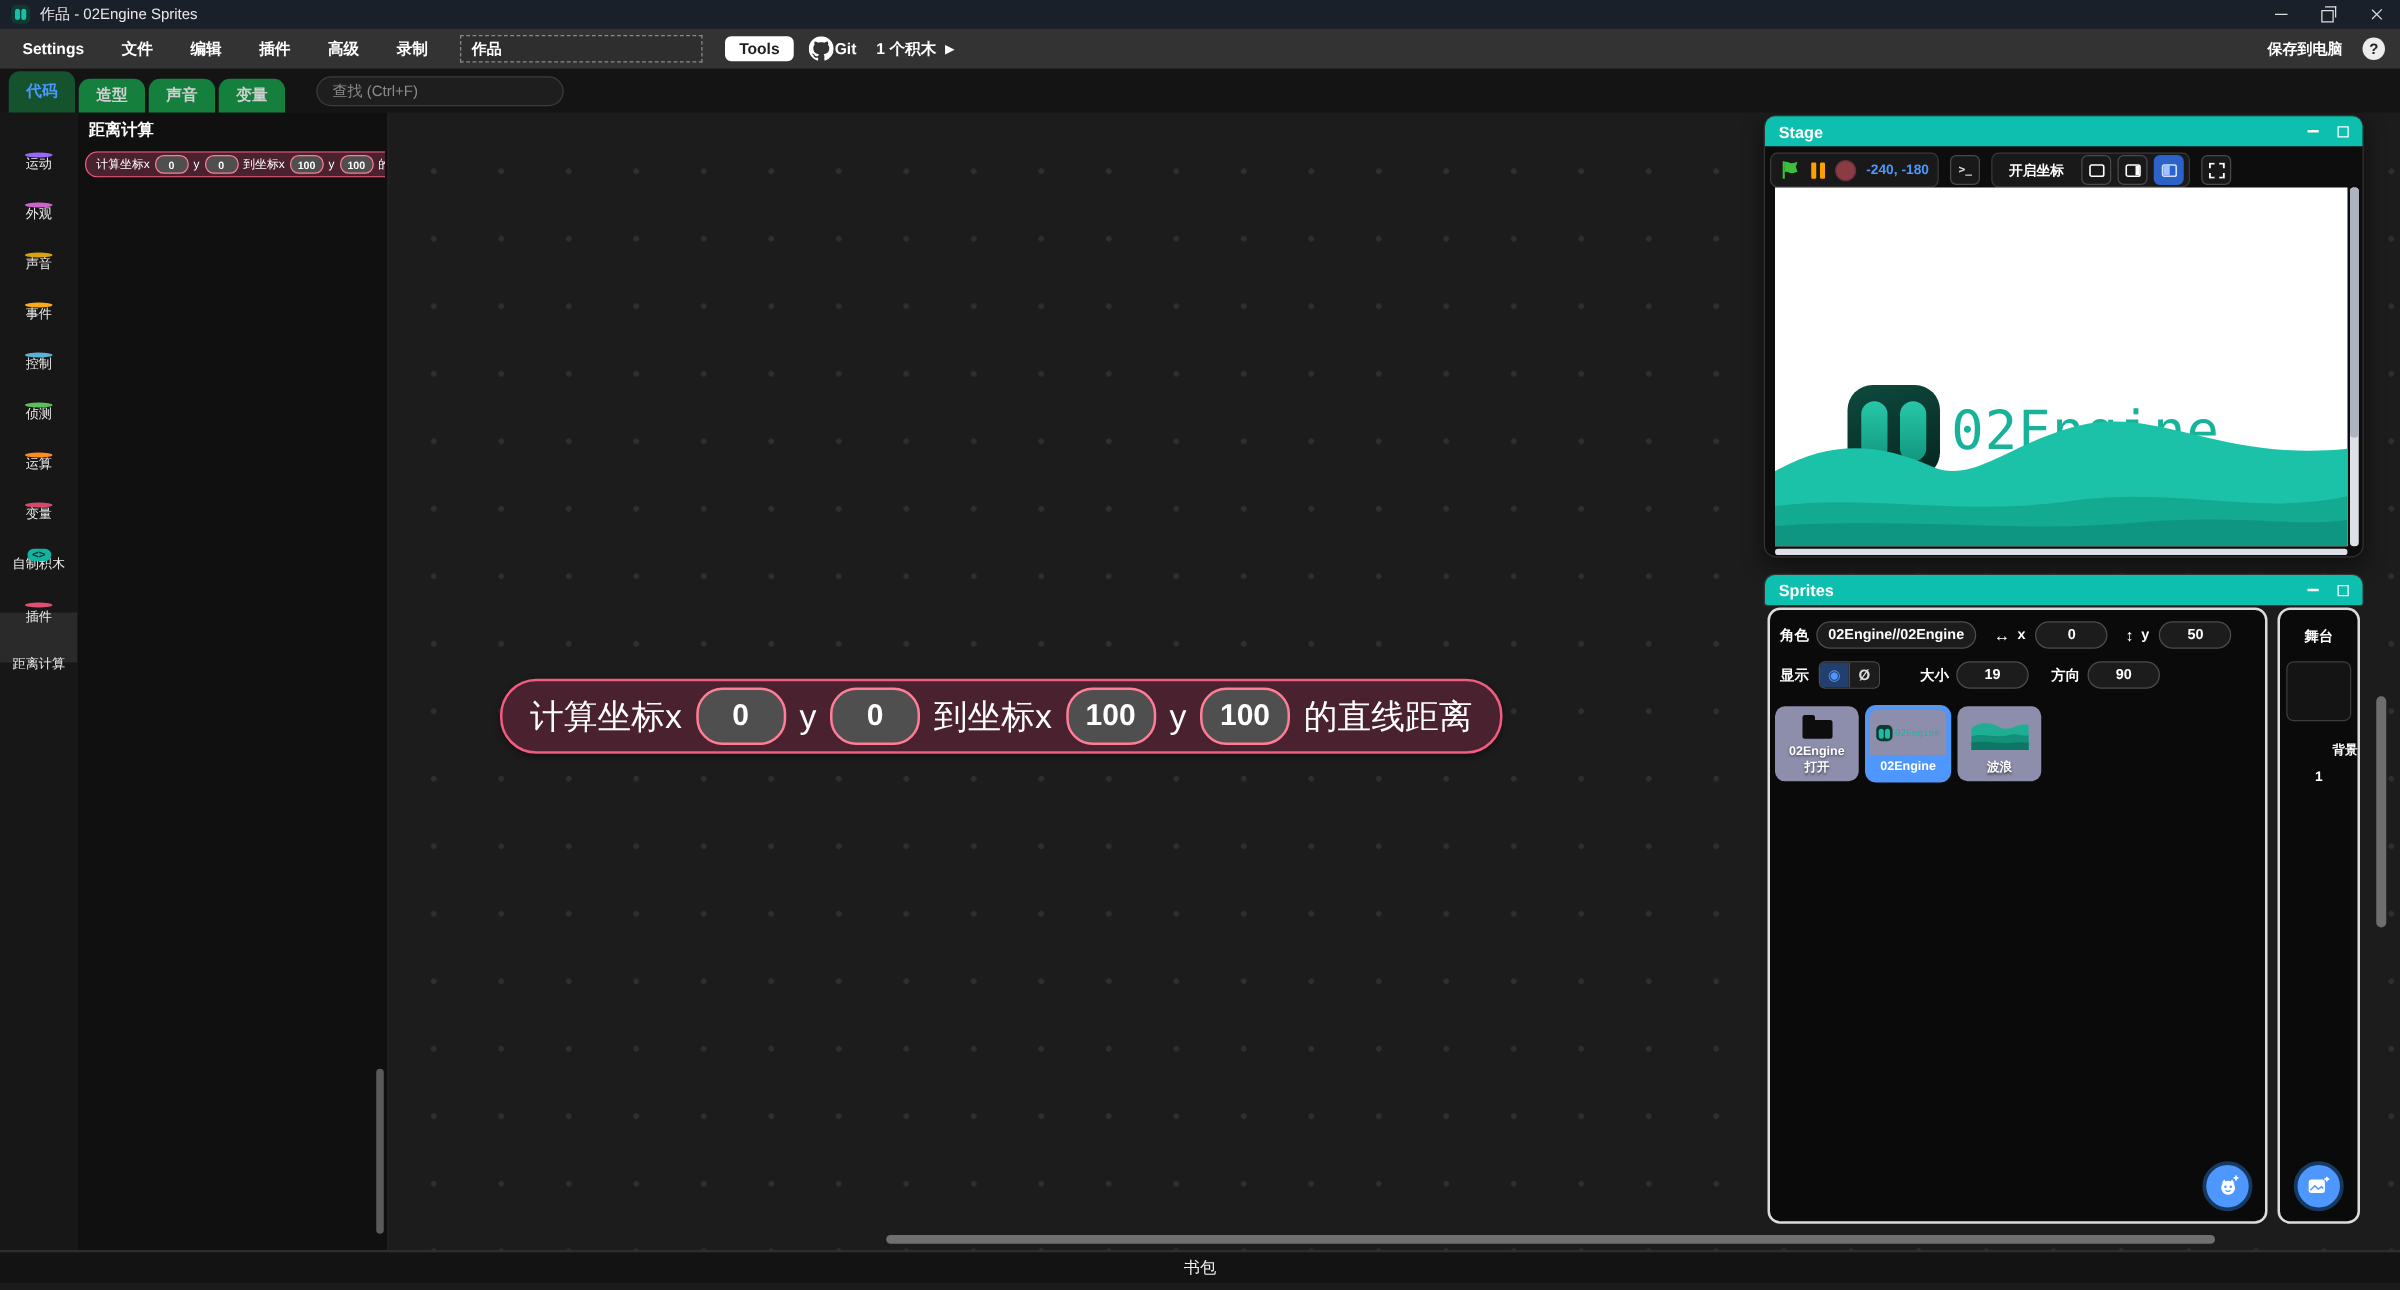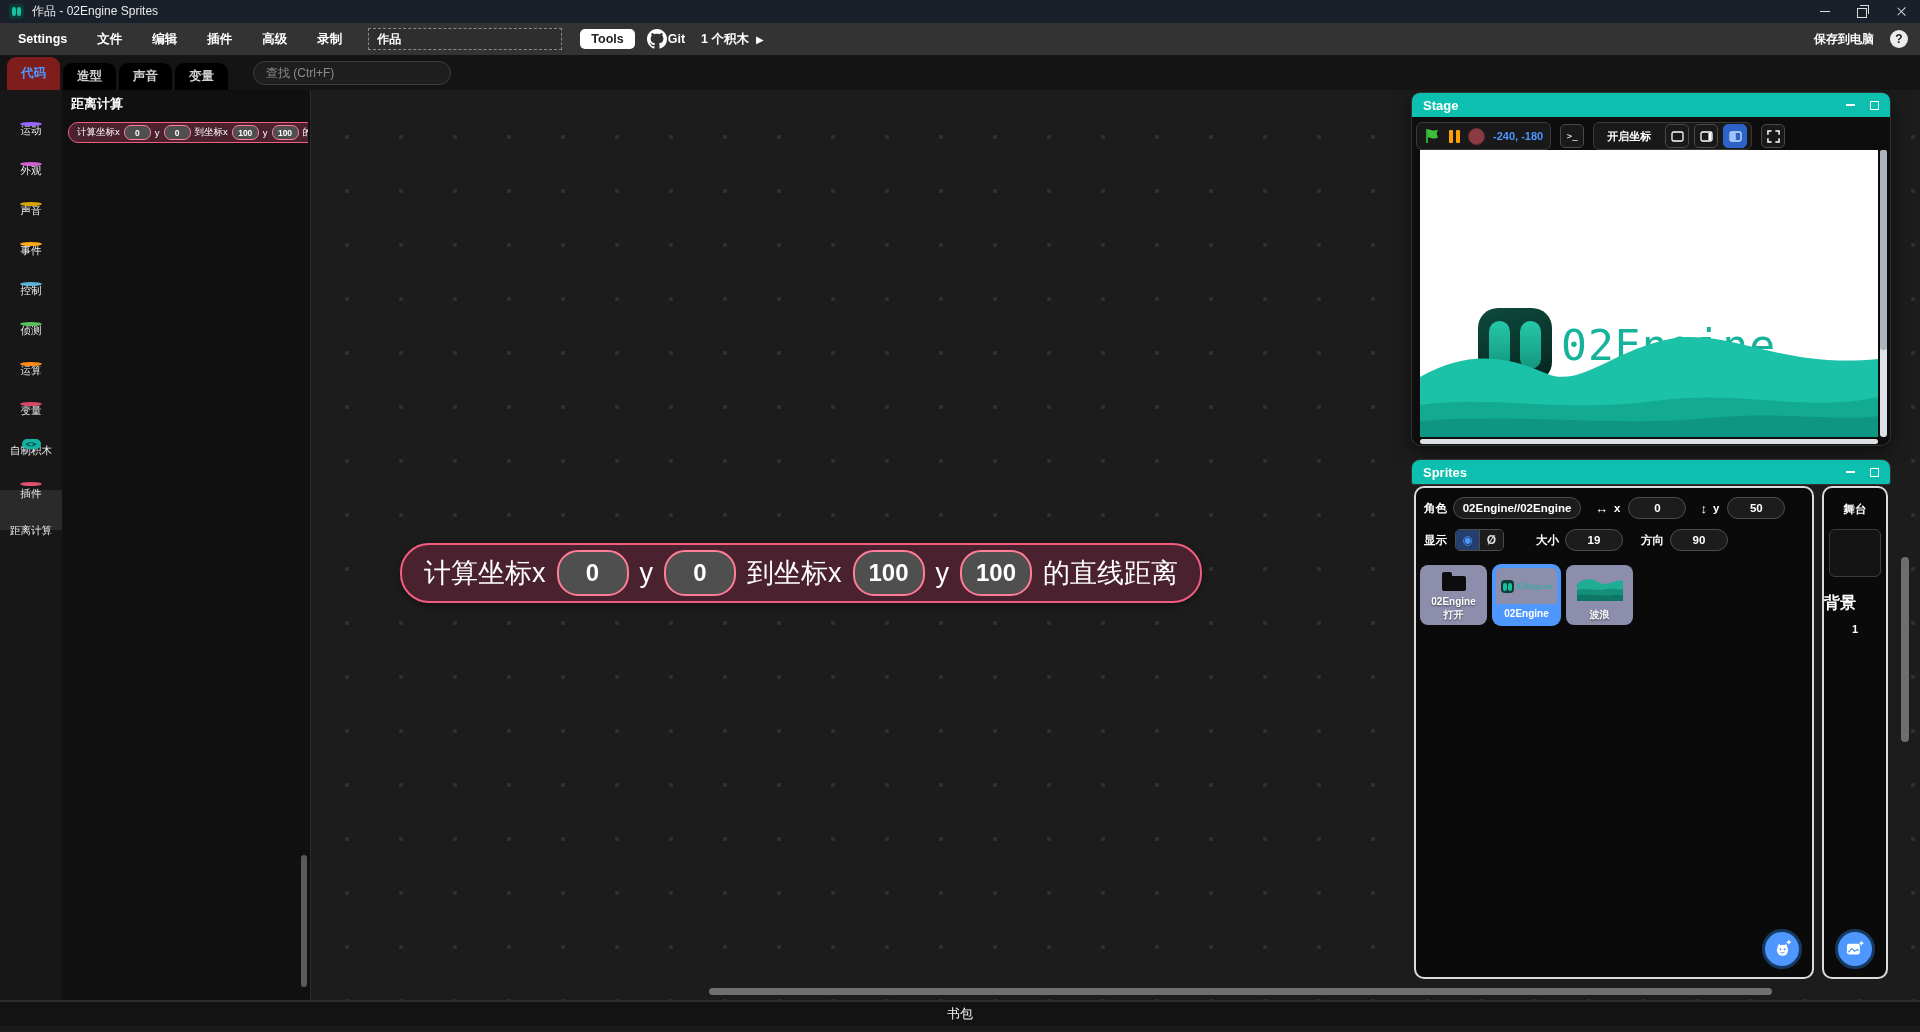--- a/index.html
+++ b/index.html
@@ -30,24 +30,24 @@
   .tools-btn{margin-left:18px;background:#fff;color:#222;font-weight:bold;font-size:12.5px;border-radius:5px;padding:3px 11px;border:none;}
   .git-wrap{display:flex;align-items:center;margin-left:12px;font-weight:bold;font-size:12.5px;gap:1px;}
   .block-count{margin-left:16px;font-weight:bold;font-size:12.5px;display:flex;align-items:center;gap:7px;}
   .play-glyph{font-size:10px;}
   .save-label{margin-left:auto;font-weight:bold;font-size:12px;margin-right:16px;}
   .help-btn{width:18px;height:18px;border-radius:50%;background:#ececec;color:#222;font-weight:bold;font-size:12px;
             display:flex;align-items:center;justify-content:center;margin-right:12px;flex:none;}
 
   
   .tabbar{position:absolute;left:0;top:55px;width:100%;height:35px;background:#141414;display:flex;align-items:flex-end;z-index:50;}
-  .tab{height:27px;padding:0 14px;background:#000000;color:#cfcfcf;font-weight:bold;font-size:12.5px;
+  .tab{height:27px;padding:0 14px;background:#15803d;color:#cfcfcf;font-weight:bold;font-size:12.5px;
        display:flex;align-items:center;border-radius:9px 9px 0 0;margin-right:3px;cursor:default;}
   .tab:first-child{margin-left:7px;}
-  .tab.active{height:33px;background:#7f1d1d;color:#4c97ff;}
+  .tab.active{height:33px;background:#14532d;color:#4c97ff;}
   .search-input{margin-left:22px;margin-bottom:5px;width:172px;height:22px;border-radius:13px;background:#1e1e1e;
                 border:1px solid #3c3c3c;color:#ccc;font-size:12px;padding:0 12px;font-family:inherit;outline:none;}
   .search-input::placeholder{color:#8b8b8b;}
 
   
   .sidebar{position:absolute;left:0;top:90px;width:62px;height:912px;background:#171717;border-right:1px solid #282828;z-index:10;}
   .cat-item{height:40px;display:flex;flex-direction:column;align-items:center;justify-content:center;cursor:default;gap:37px;}
   .cat-item.selected{background:#2a2a2a;}
   .cat-circle{width:18px;height:18px;border-radius:50%;border:2px solid;margin-bottom:1px;}
   .cat-square{width:19px;height:19px;border-radius:5px;display:flex;align-items:center;justify-content:center;
@@ -142,21 +142,21 @@
   .mini-badge{width:13px;height:13px;border-radius:4px;background:#0b3b33;position:relative;flex:none;}
   .mini-badge::before,.mini-badge::after{content:"";position:absolute;top:2.5px;width:3.4px;height:8px;border-radius:2px;background:#19bfa2;}
   .mini-badge::before{left:2.2px}.mini-badge::after{right:2.2px}
   .mini-logo-text{font-family:"DejaVu Sans Mono",monospace;font-size:7.5px;color:#19b89e;}
   .add-btn{position:absolute;width:34px;height:34px;border-radius:50%;background:#4d97ff;border:3px solid #17395f;
            display:flex;align-items:center;justify-content:center;box-sizing:content-box;cursor:pointer;}
   .add-sprite-btn{right:10px;bottom:8px;}
   .add-backdrop-btn{left:50%;transform:translateX(-50%);bottom:8px;}
   .col-title{text-align:center;font-weight:bold;font-size:11.5px;padding-top:14px;}
   .col-thumb{margin:12px auto 0;width:50px;height:46px;background:#141414;border:1px solid #3c3c3c;border-radius:6px;}
-  .col-bg-label{text-align:left;font-weight:bold;font-size:16px;margin-top:16px;}
+  .col-bg-label{text-align:right;font-weight:bold;font-size:10px;margin-top:16px;}
   .col-bg-num{text-align:center;font-weight:bold;font-size:11px;margin-top:9px;}
 
   
   .bottom-strip{position:absolute;left:0;top:1000px;width:100%;height:2px;background:#2e2e2e;z-index:45;}
   .bottombar{position:absolute;left:0;top:1002px;width:100%;height:24px;background:#131313;display:flex;
              align-items:center;justify-content:center;z-index:45;}
   .backpack-label{font-size:13px;color:#efefef;}
 </style>
 </head>
 <body>

